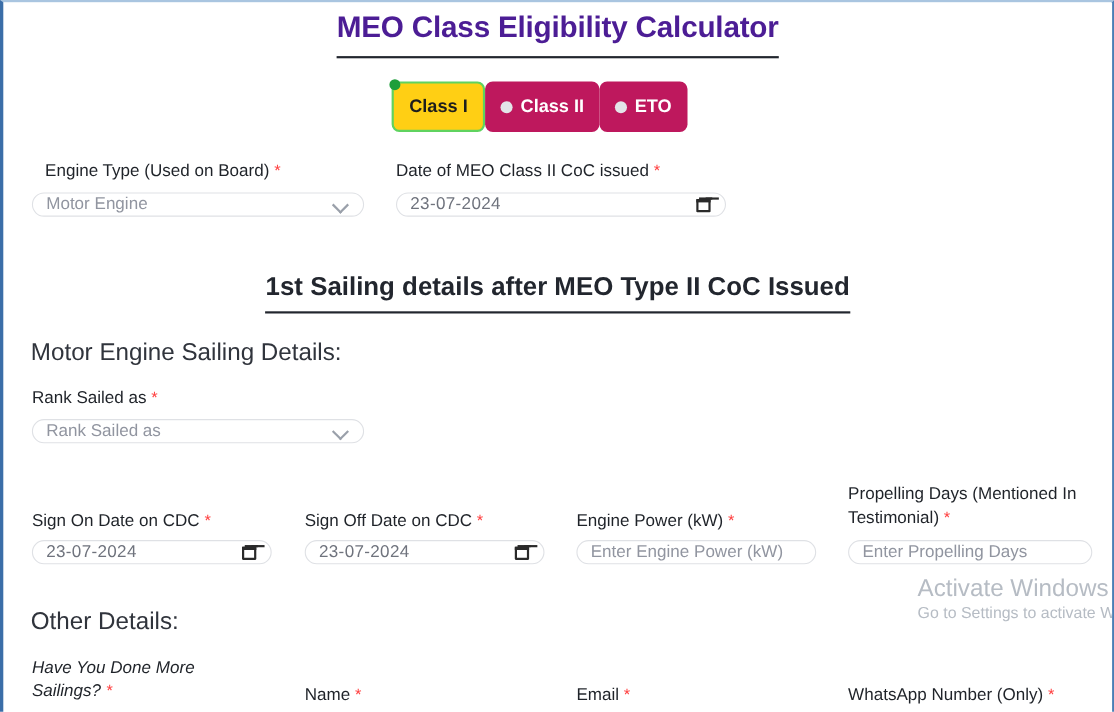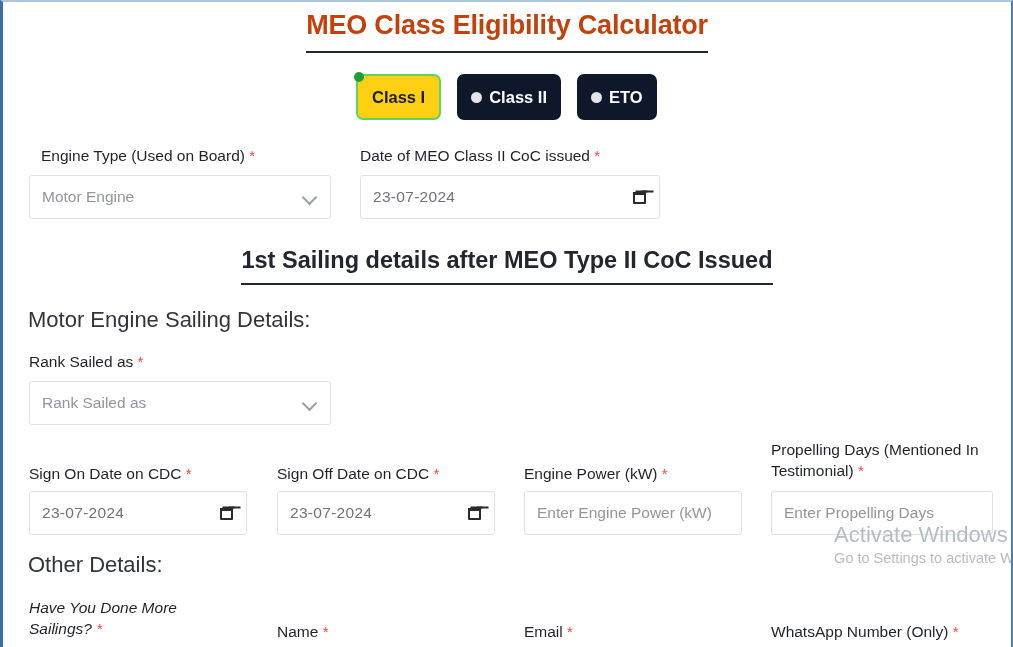--- a/index.html
+++ b/index.html
@@ -32,45 +32,45 @@
 
   
   .main-title {
     position: absolute;
     left: 0;
     top: 8px;
     width: 1008px;
     text-align: center;
     font-size: 27px;
     font-weight: bold;
-    color: #c2410c;
+    color: #4c1d95;
     letter-spacing: -0.2px;
   }
   .main-title .u {
     display: inline-block;
     border-bottom: 2px solid #22262e;
     padding-bottom: 10px;
   }
 
   
   .class-row {
     position: absolute;
     left: 353px;
     top: 72px;
     display: flex;
     align-items: center;
-    gap: 16px;
+    gap: 0;
   }
   .class-pill {
     position: relative;
     display: flex;
     align-items: center;
     height: 46px;
     border-radius: 7px;
-    background: #0f172a;
+    background: #be185d;
     color: #ffffff;
     font-size: 16.5px;
     font-weight: bold;
     padding: 0 14px 0 14px;
     box-sizing: border-box;
     cursor: pointer;
     white-space: nowrap;
   }
   .class-pill .dot {
     width: 11px;
@@ -106,23 +106,23 @@
     color: #1f2329;
     line-height: 21px;
     white-space: nowrap;
   }
   .fld-label.wrap { white-space: normal; }
   .req { color: #ff4444; font-size: 15px; }
 
   .ctl {
     position: absolute;
     box-sizing: border-box;
-    height: 44px;
+    height: 22px;
     border: 1px solid #dfe1e5;
-    border-radius: 3px;
+    border-radius: 17px;
     background: #ffffff;
     display: flex;
     align-items: center;
     padding: 0 12px;
     font-size: 15.5px;
     color: #9195a0;
     font-family: "Liberation Sans", sans-serif;
   }
   .ctl .val { flex: 1; overflow: hidden; white-space: nowrap; }
   .ctl .val.dateval { color: #6f737d; letter-spacing: 0.3px; }

